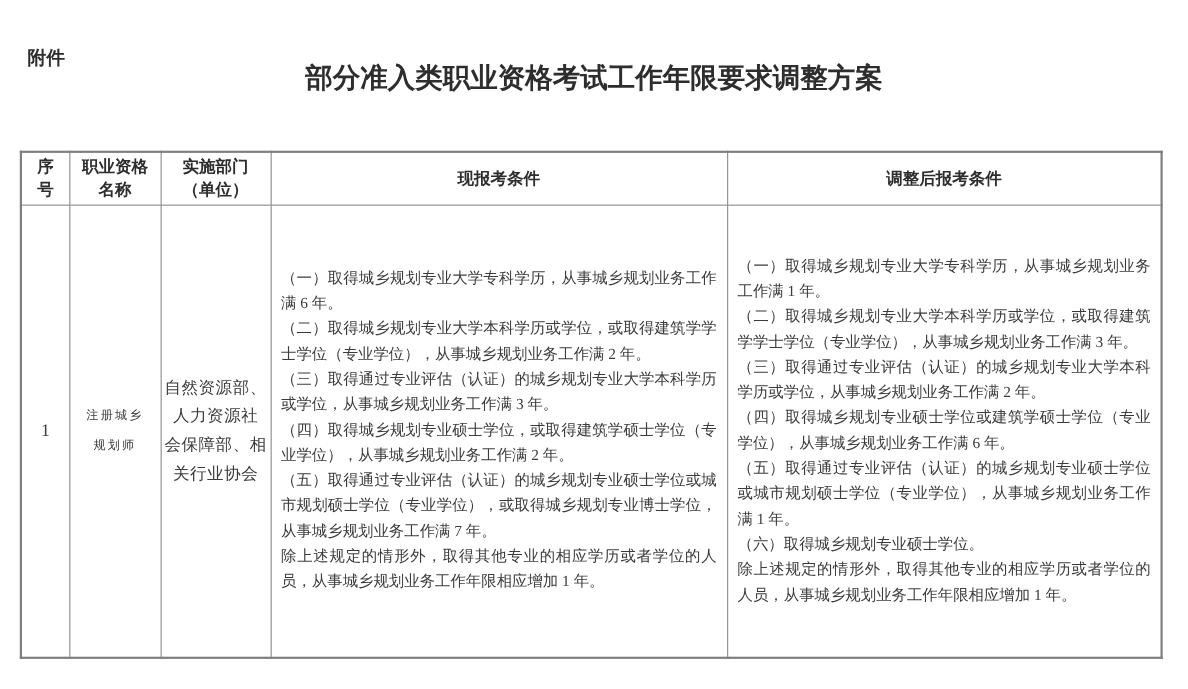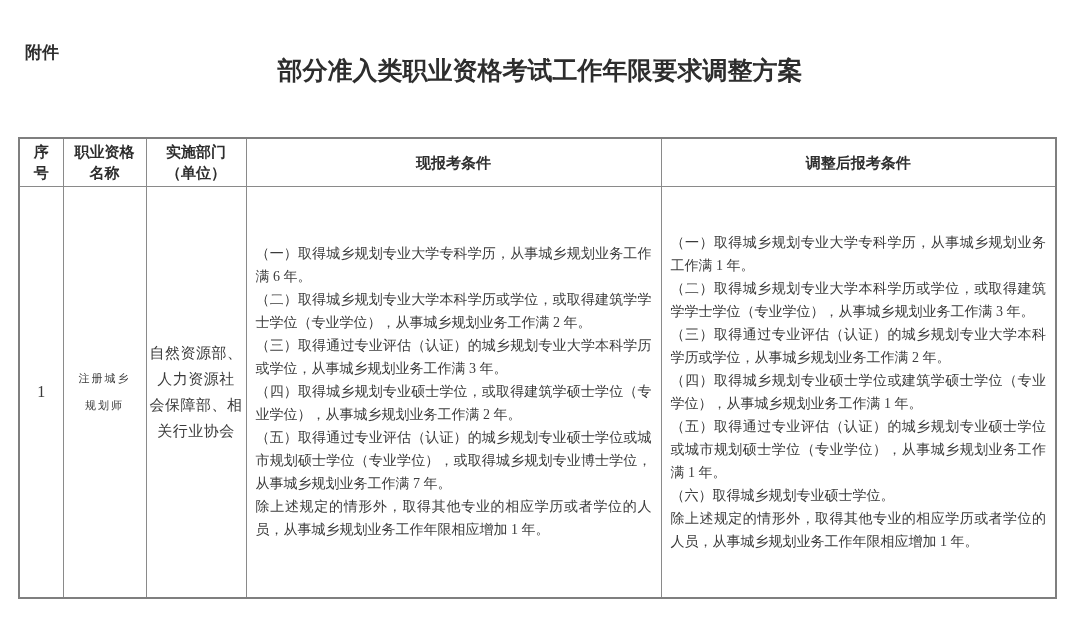--- a/index.html
+++ b/index.html
@@ -103,21 +103,21 @@
             <p>（四）取得城乡规划专业硕士学位，或取得建筑学硕士学位（专业学位），从事城乡规划业务工作满 2 年。</p>
             <p>（五）取得通过专业评估（认证）的城乡规划专业硕士学位或城市规划硕士学位（专业学位），或取得城乡规划专业博士学位，从事城乡规划业务工作满 7 年。</p>
             <p>除上述规定的情形外，取得其他专业的相应学历或者学位的人员，从事城乡规划业务工作年限相应增加 1 年。</p>
           </div>
       </td>
       <td class="cell-cond">
         <div class="cond">
             <p>（一）取得城乡规划专业大学专科学历，从事城乡规划业务工作满 1 年。</p>
             <p>（二）取得城乡规划专业大学本科学历或学位，或取得建筑学学士学位（专业学位），从事城乡规划业务工作满 3 年。</p>
             <p>（三）取得通过专业评估（认证）的城乡规划专业大学本科学历或学位，从事城乡规划业务工作满 2 年。</p>
-            <p>（四）取得城乡规划专业硕士学位或建筑学硕士学位（专业学位），从事城乡规划业务工作满 1 年。</p>
+            <p>（四）取得城乡规划专业硕士学位或建筑学硕士学位（专业学位），从事城乡规划业务工作满 6 年。</p>
             <p>（五）取得通过专业评估（认证）的城乡规划专业硕士学位或城市规划硕士学位（专业学位），从事城乡规划业务工作满 1 年。</p>
             <p>（六）取得城乡规划专业硕士学位。</p>
             <p>除上述规定的情形外，取得其他专业的相应学历或者学位的人员，从事城乡规划业务工作年限相应增加 1 年。</p>
           </div>
       </td>
     </tr>
   </tbody>
 </table>
 
 </body></html>

